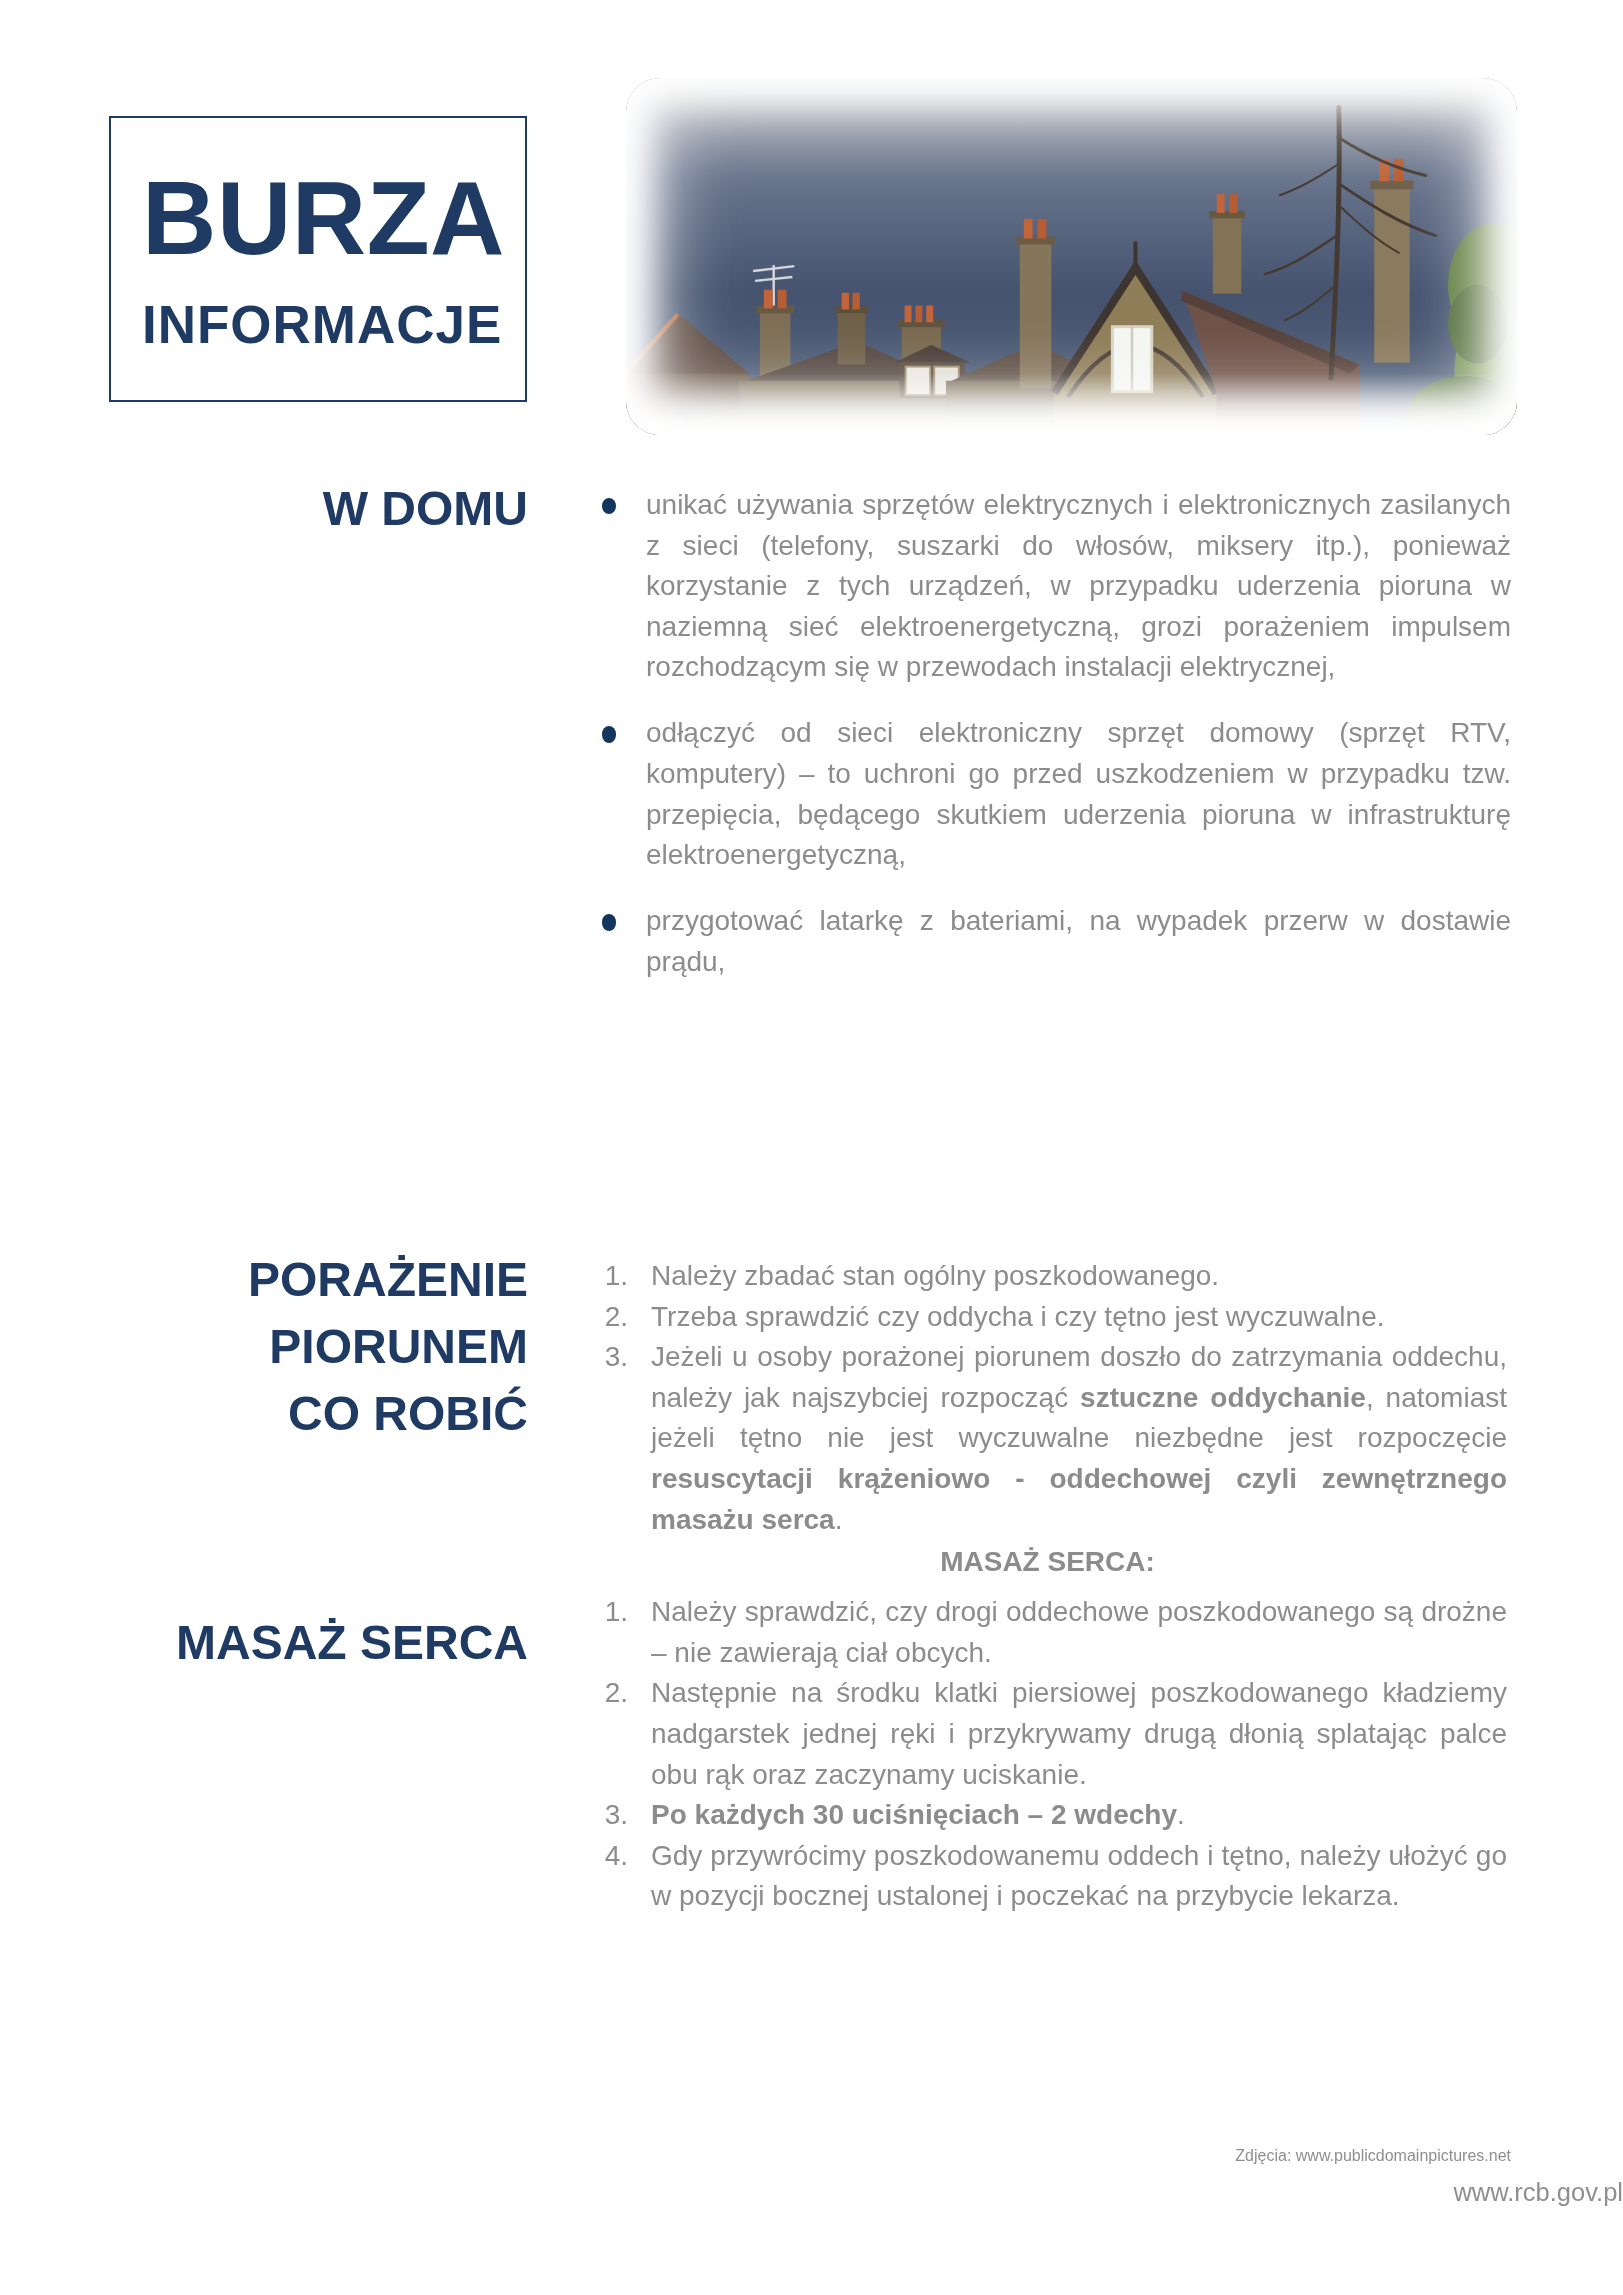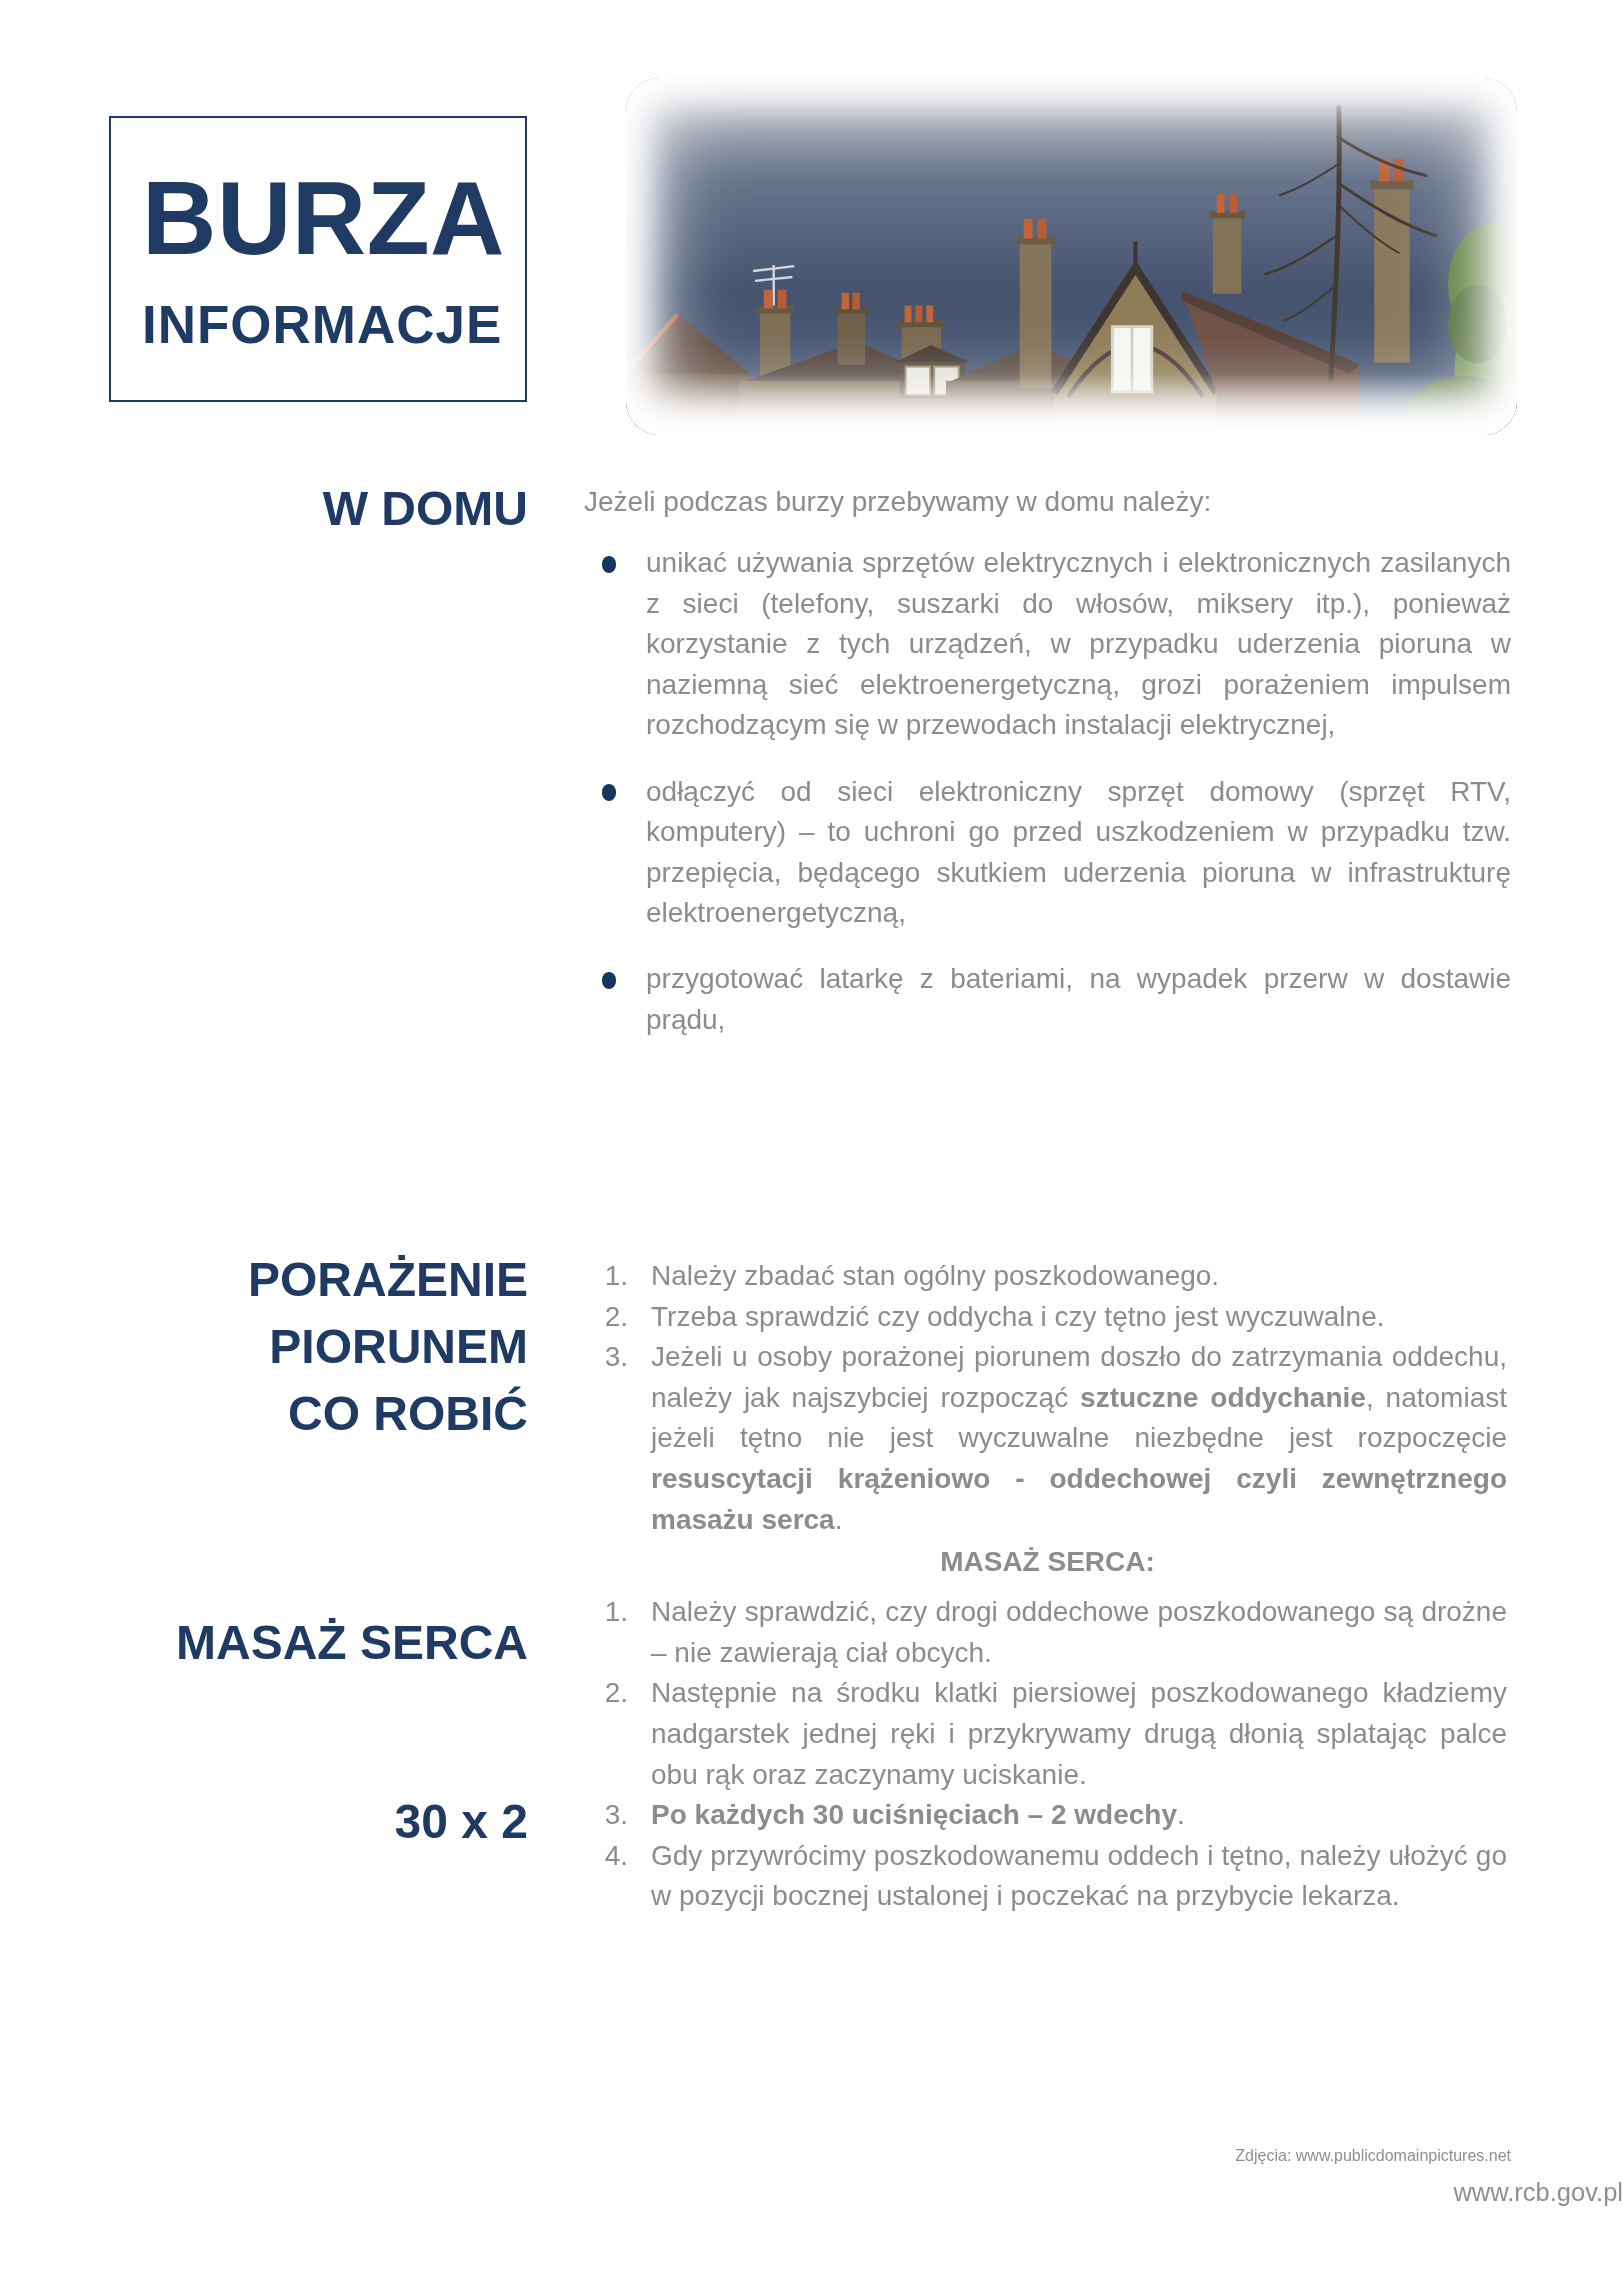--- a/index.html
+++ b/index.html
@@ -167,21 +167,20 @@
       <ellipse cx="1705" cy="700" rx="125" ry="95" fill="#55703a"></ellipse>
       <ellipse cx="1730" cy="500" rx="60" ry="80" fill="#4f6a35"></ellipse>
 
       <rect y="600" width="1810" height="125" fill="url(#fadeWhite)"></rect>
     </svg>
     <div class="feather"></div>
   </div>
 
   <div class="label-col lbl-wdomu">W DOMU</div>
   <div class="content content-wdomu">
-    <p class="intro">Jeżeli podczas burzy przebywamy w domu należy:</p>
     <ul class="bullets">
       <li>unikać używania sprzętów elektrycznych i elektronicznych zasilanych z sieci (telefony, suszarki do włosów, miksery itp.), ponieważ korzystanie z tych urządzeń, w przypadku uderzenia pioruna w naziemną sieć elektroenergetyczną, grozi porażeniem impulsem rozchodzącym się w przewodach instalacji elektrycznej,</li>
       <li>odłączyć od sieci elektroniczny sprzęt domowy (sprzęt RTV, komputery) – to uchroni go przed uszkodzeniem w przypadku tzw. przepięcia, będącego skutkiem uderzenia pioruna w infrastrukturę elektroenergetyczną,</li>
       <li>przygotować latarkę z bateriami, na wypadek przerw w dostawie prądu,</li>
     </ul>
   </div>
 
   <div class="label-col lbl-porazenie">
     <div>PORAŻENIE</div>
     <div>PIORUNEM</div>
@@ -189,21 +188,20 @@
   </div>
   <div class="content content-porazenie">
     <ol class="numlist">
       <li>Należy zbadać stan ogólny poszkodowanego.</li>
       <li>Trzeba sprawdzić czy oddycha i czy tętno jest wyczuwalne.</li>
       <li><span>Jeżeli u osoby porażonej piorunem doszło do zatrzymania oddechu, należy jak najszybciej rozpocząć </span><b>sztuczne oddychanie</b><span>, natomiast jeżeli tętno nie jest wyczuwalne niezbędne jest rozpoczęcie </span><b>resuscytacji krążeniowo - oddechowej czyli zewnętrznego masażu serca</b><span>.</span></li>
     </ol>
   </div>
 
   <div class="label-col lbl-masaz">MASAŻ SERCA</div>
-  <div class="label-col lbl-30x2">30 x 2</div>
   <div class="content content-masaz">
     <p class="subheading">MASAŻ SERCA:</p>
     <ol class="numlist">
       <li>Należy sprawdzić, czy drogi oddechowe poszkodowanego są drożne – nie zawierają ciał obcych.</li>
       <li>Następnie na środku klatki piersiowej poszkodowanego kładziemy nadgarstek jednej ręki i przykrywamy drugą dłonią splatając palce obu rąk oraz zaczynamy uciskanie.</li>
       <li><b>Po każdych 30 uciśnięciach – 2 wdechy</b><span>.</span></li>
       <li>Gdy przywrócimy poszkodowanemu oddech i tętno, należy ułożyć go w pozycji bocznej ustalonej i poczekać na przybycie lekarza.</li>
     </ol>
   </div>
 

